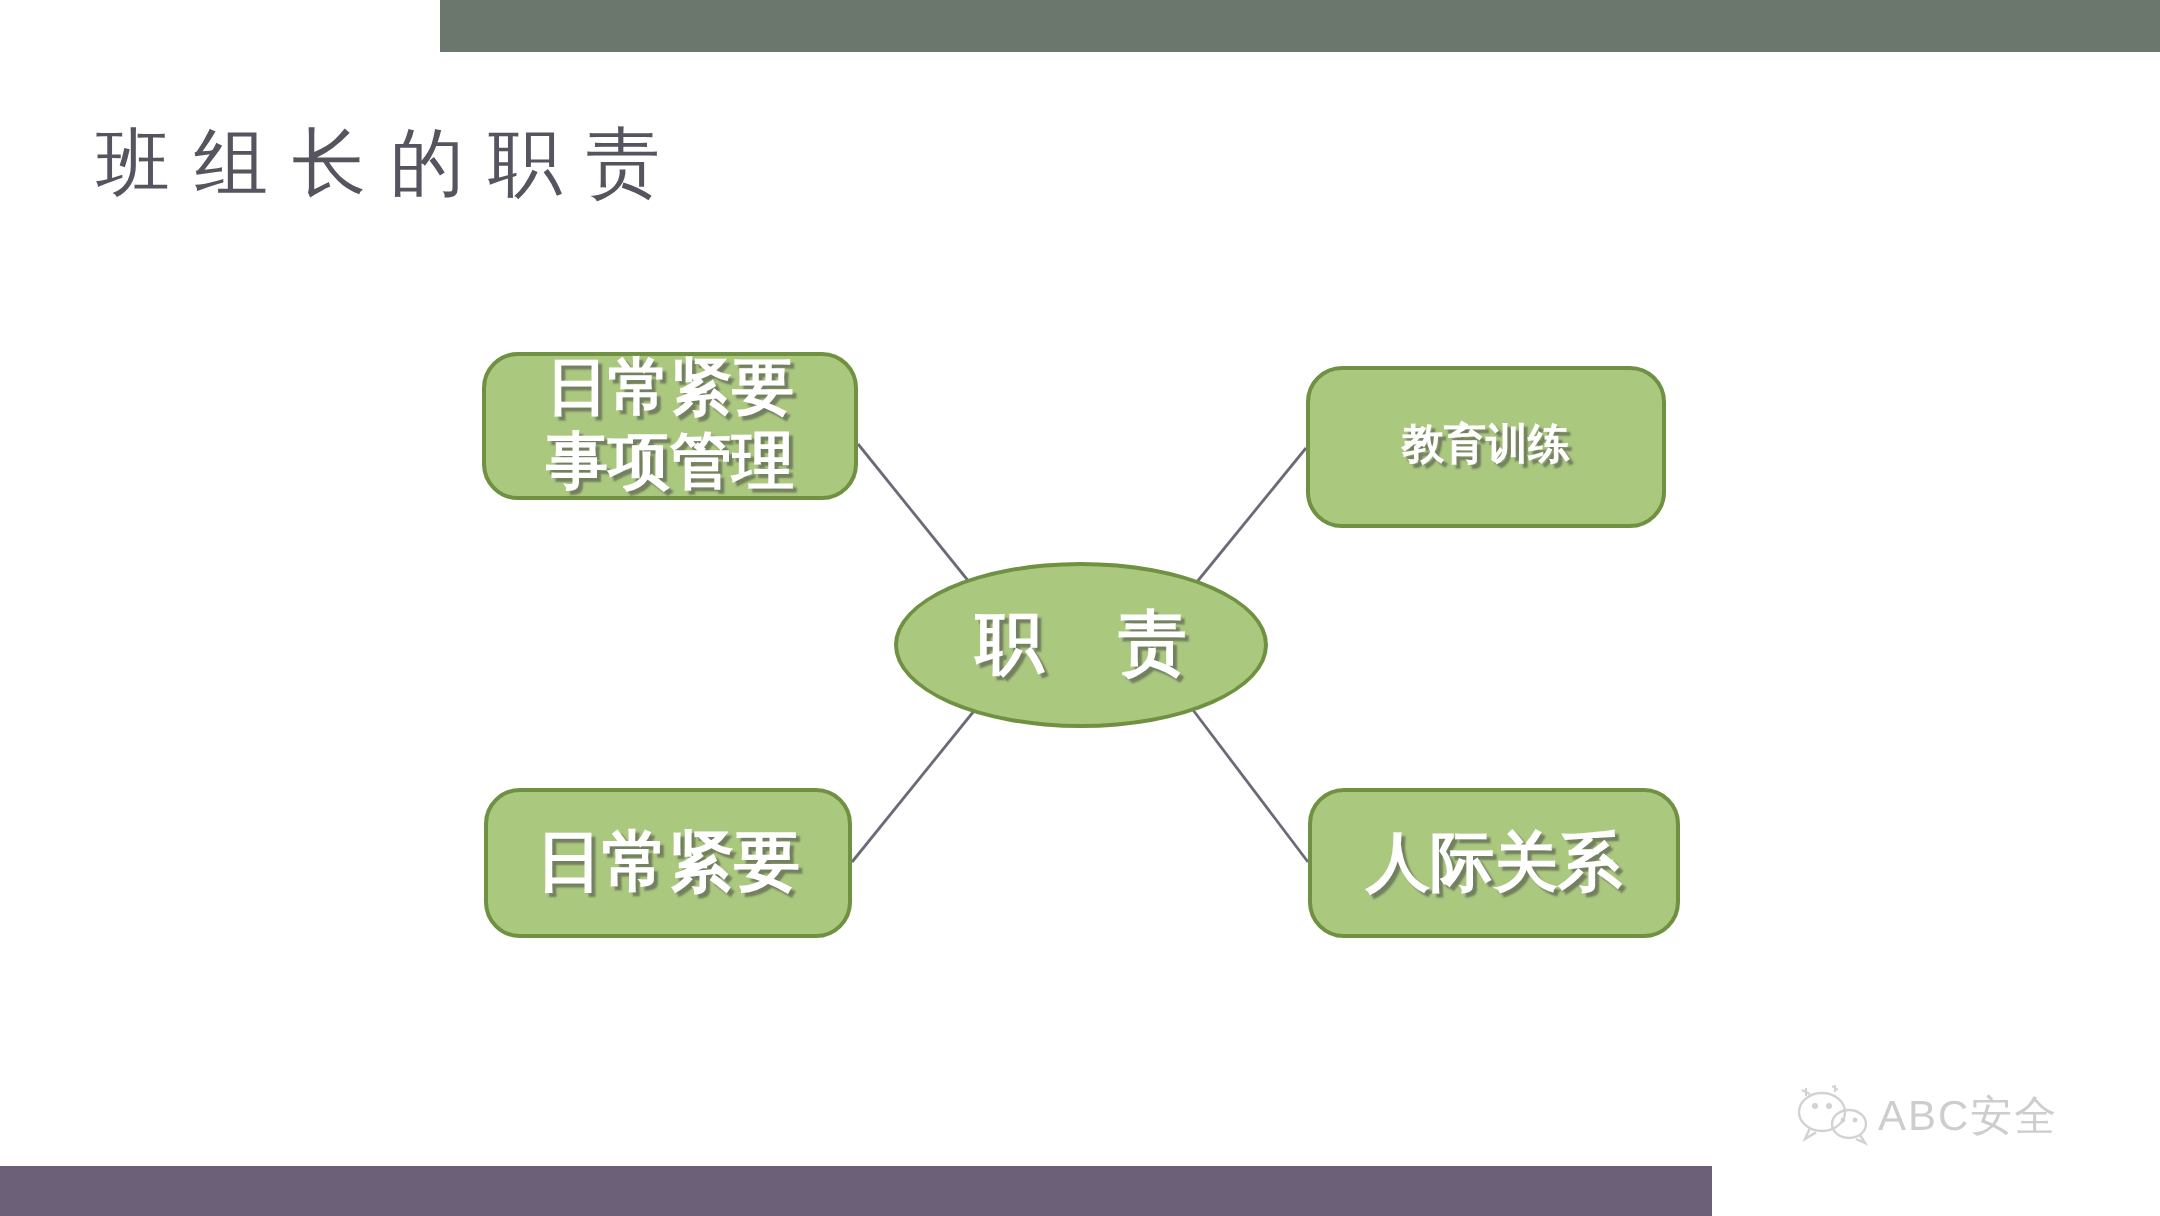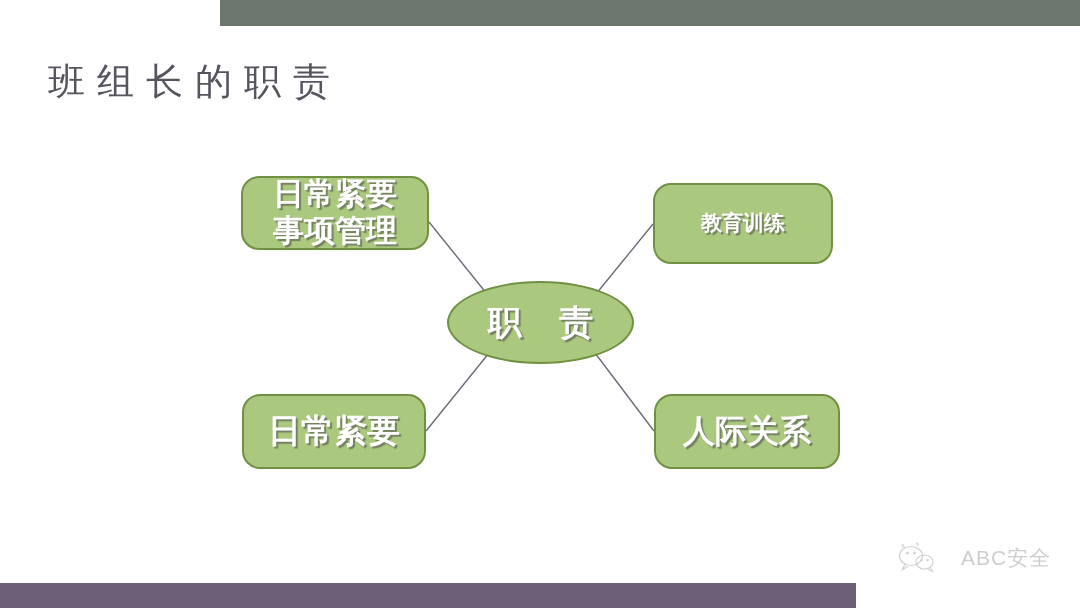--- a/index.html
+++ b/index.html
@@ -116,21 +116,21 @@
 
   
   .watermark {
     position: absolute;
     left: 897px;
     top: 535px;
     width: 170px;
     height: 46px;
     display: flex;
     align-items: center;
-    gap: 24px;
+    gap: 2px;
     opacity: 0.38;
   }
   .watermark .wm-text {
     font-size: 21px;
     color: #7d7d7d;
     letter-spacing: 1px;
     white-space: nowrap;
   }
 </style>
 </head>

